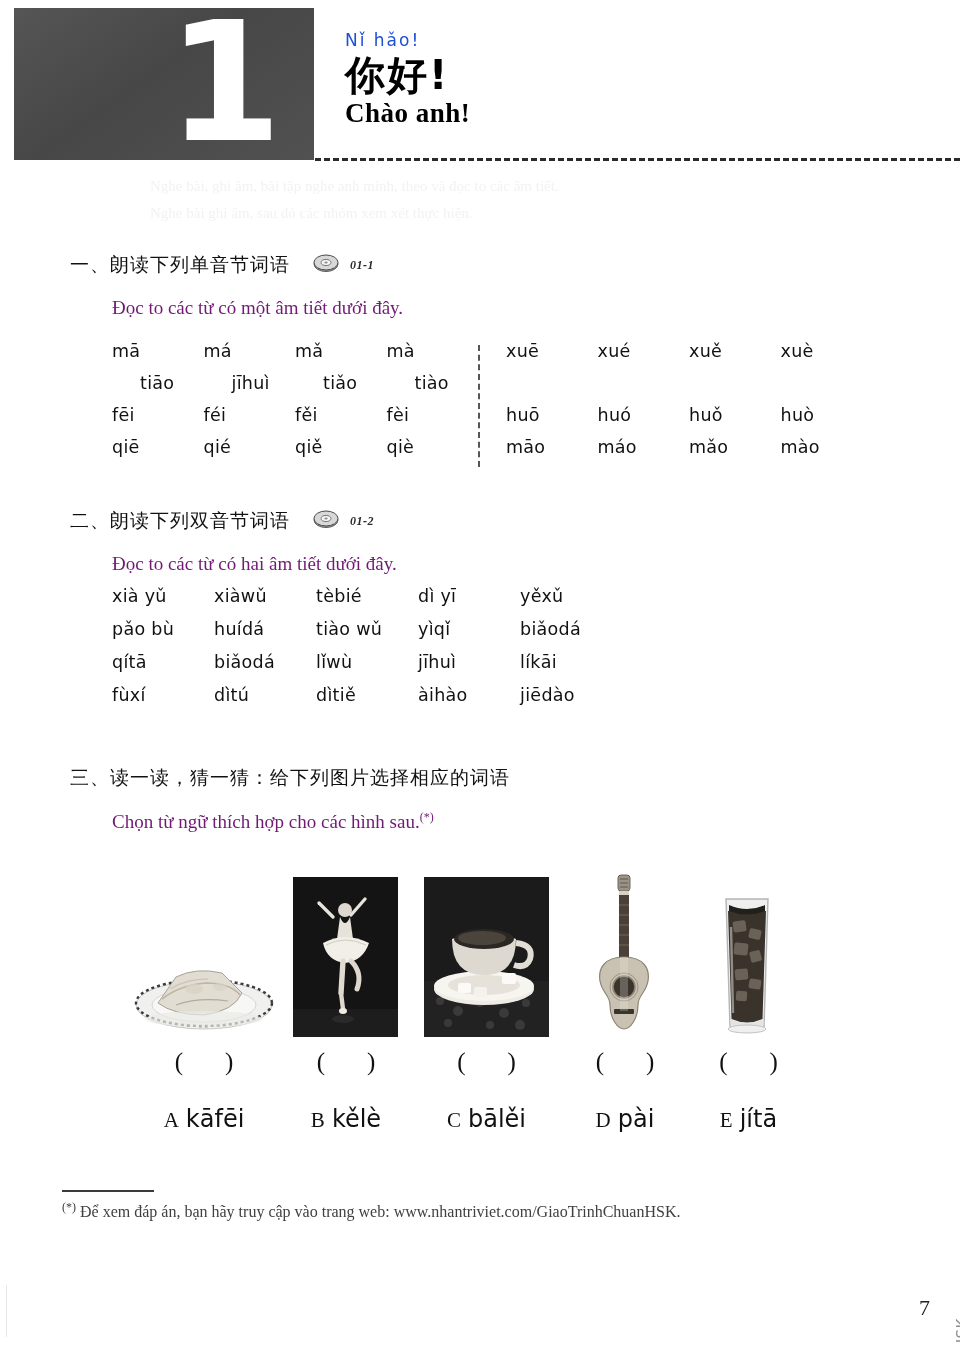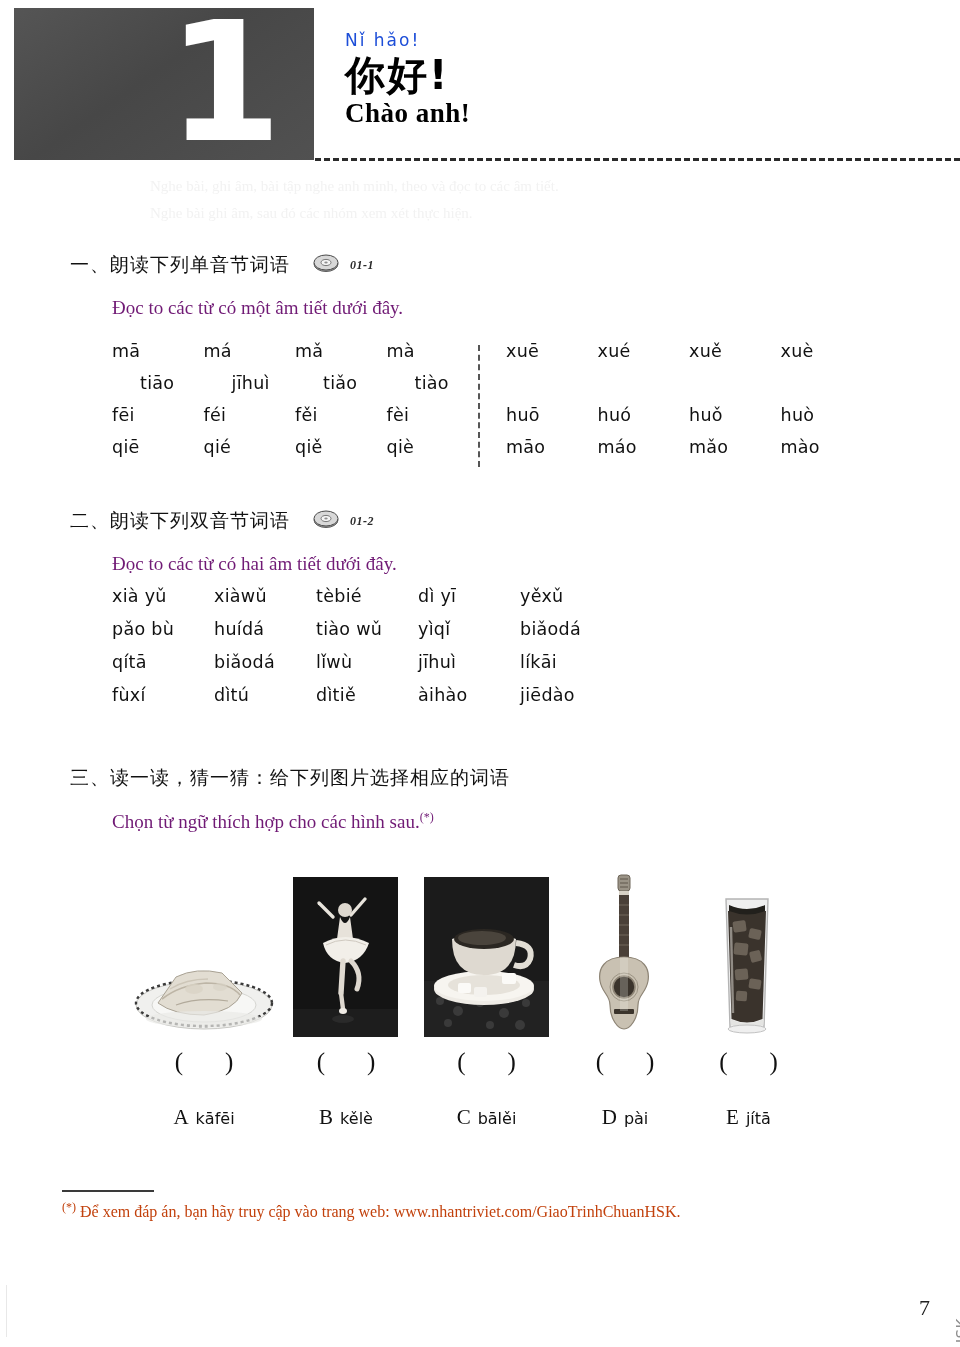--- a/index.html
+++ b/index.html
@@ -229,39 +229,39 @@
     white-space: nowrap;
   }
   .option .opt-letter {
     font-family: "Liberation Serif", serif;
     font-size: 21px;
     color: #111;
     margin-right: 7px;
   }
   .option .opt-word {
     font-family: "DejaVu Sans", sans-serif;
-    font-size: 16px;
+    font-size: 24px;
     color: #111;
   }
 
   
   .footnote-rule {
     position: absolute;
     left: 62px;
     top: 1190px;
     width: 92px;
     border-top: 2px solid #3a3a3a;
   }
   .footnote-text {
     position: absolute;
     left: 62px;
     top: 1200px;
     font-family: "Liberation Serif", serif;
     font-size: 16px;
-    color: #c2410c;
+    color: #404040;
     white-space: nowrap;
   }
   .footnote-text .fn-star {
     font-size: 12px;
     vertical-align: super;
   }
 
   
   .side-url {
     position: absolute;

